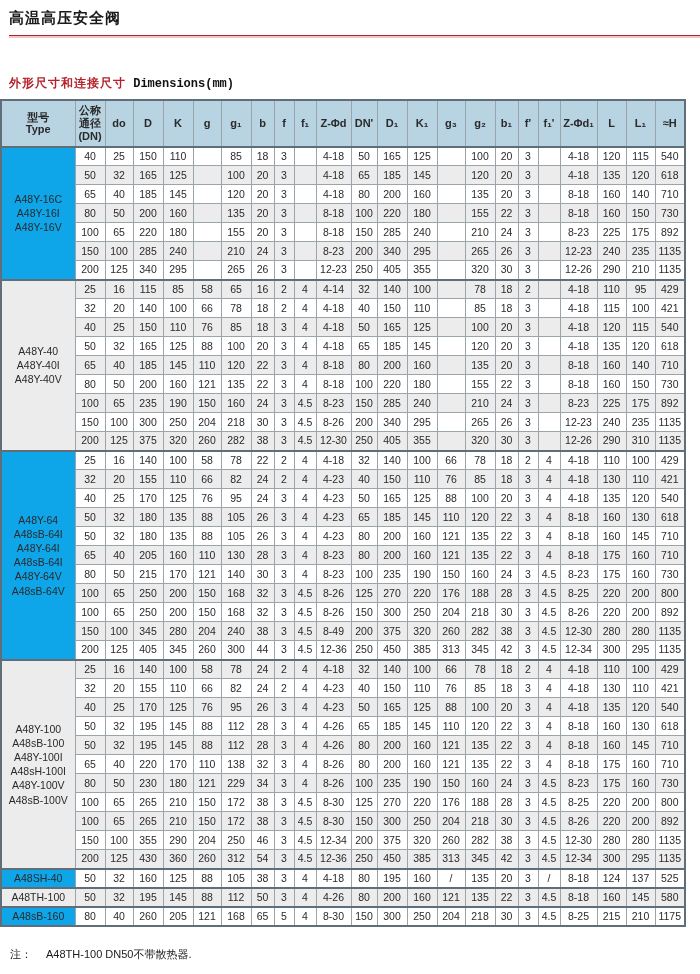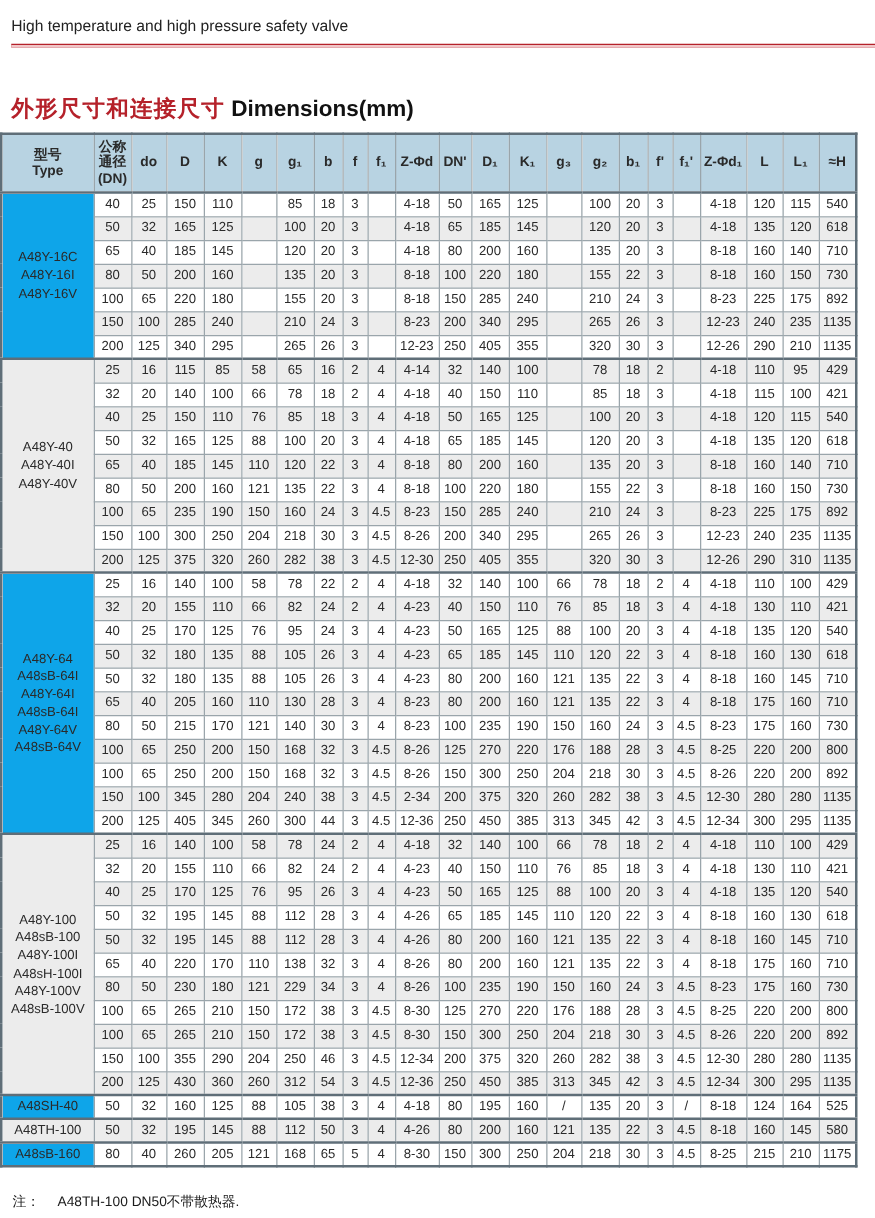--- a/index.html
+++ b/index.html
@@ -13,21 +13,21 @@
   html,body{margin:0;padding:0;}
   body{
     width:700px;height:974px;background:#fff;color:#1a1a1a;
     font-family:"Liberation Sans","DejaVu Sans",sans-serif;
     position:relative;overflow:hidden;
   }
   .page-header{padding:9px 0 0 9px;}
   .title-zh{font-size:15px;font-weight:bold;line-height:1.25;letter-spacing:1px;}
   .title-en{font-size:12.5px;margin-top:5px;color:#222;}
   .title-rule{margin:7px 0 0 9px;height:3px;background:var(--accent);border-bottom:2px solid #f0c6c8;}
-  .section-heading{margin:37px 0 7px 9px;font-size:18px;font-weight:bold;}
+  .section-heading{margin:37px 0 7px 9px;font-size:12px;font-weight:bold;font-family:Liberation Mono, monospace;}
   .section-zh{color:var(--accent);letter-spacing:1px;}
   .section-en{color:#111;}
   table.dims{
     border-collapse:collapse;table-layout:fixed;
     margin-left:0;width:684px;
     font-size:10.5px;color:#2a2a2a;
     border:2px solid var(--heavy);
   }
   table.dims th,table.dims td{
     border:1px solid var(--border);
@@ -43,21 +43,21 @@
   table.dims tbody tr.stripe td{background:var(--stripe);}
   table.dims tbody td.typecell{background:#0ea5e9;font-size:10.5px;line-height:1.35;}
   table.dims tbody tr.group-start td{border-top:2px solid var(--heavy);}
   .footnote{margin:20px 0 0 10px;font-size:11px;color:#1a1a1a;}
   .footnote .note-text{margin-left:14px;}
 </style>
 </head>
 <body>
 
 <div class="page-header">
-  <div class="title-en">High temperature and high pressure safety valve</div>
+  <div class="title-zh">高温高压安全阀</div>
 </div>
 <div class="title-rule"></div>
 
 <div class="section-heading">
   <span class="section-zh">外形尺寸和连接尺寸</span>
   <span class="section-en"> <span>Dimensions(mm)</span></span>
 </div>
 
 <table class="dims">
   <colgroup>
@@ -783,21 +783,21 @@
       <tr class="stripe">
         <td>150</td>
         <td>100</td>
         <td>345</td>
         <td>280</td>
         <td>204</td>
         <td>240</td>
         <td>38</td>
         <td>3</td>
         <td>4.5</td>
-        <td>2-34</td>
+        <td>8-49</td>
         <td>200</td>
         <td>375</td>
         <td>320</td>
         <td>260</td>
         <td>282</td>
         <td>38</td>
         <td>3</td>
         <td>4.5</td>
         <td>12-30</td>
         <td>280</td>
@@ -1117,21 +1117,21 @@
         <td>80</td>
         <td>195</td>
         <td>160</td>
         <td>/</td>
         <td>135</td>
         <td>20</td>
         <td>3</td>
         <td>/</td>
         <td>8-18</td>
         <td>124</td>
-        <td>164</td>
+        <td>137</td>
         <td>525</td>
       </tr>
       <tr class="group-start stripe">
         <td class="typecell" rowspan="1">
           <div>A48TH-100</div>
         </td>
         <td>50</td>
         <td>32</td>
         <td>195</td>
         <td>145</td>

